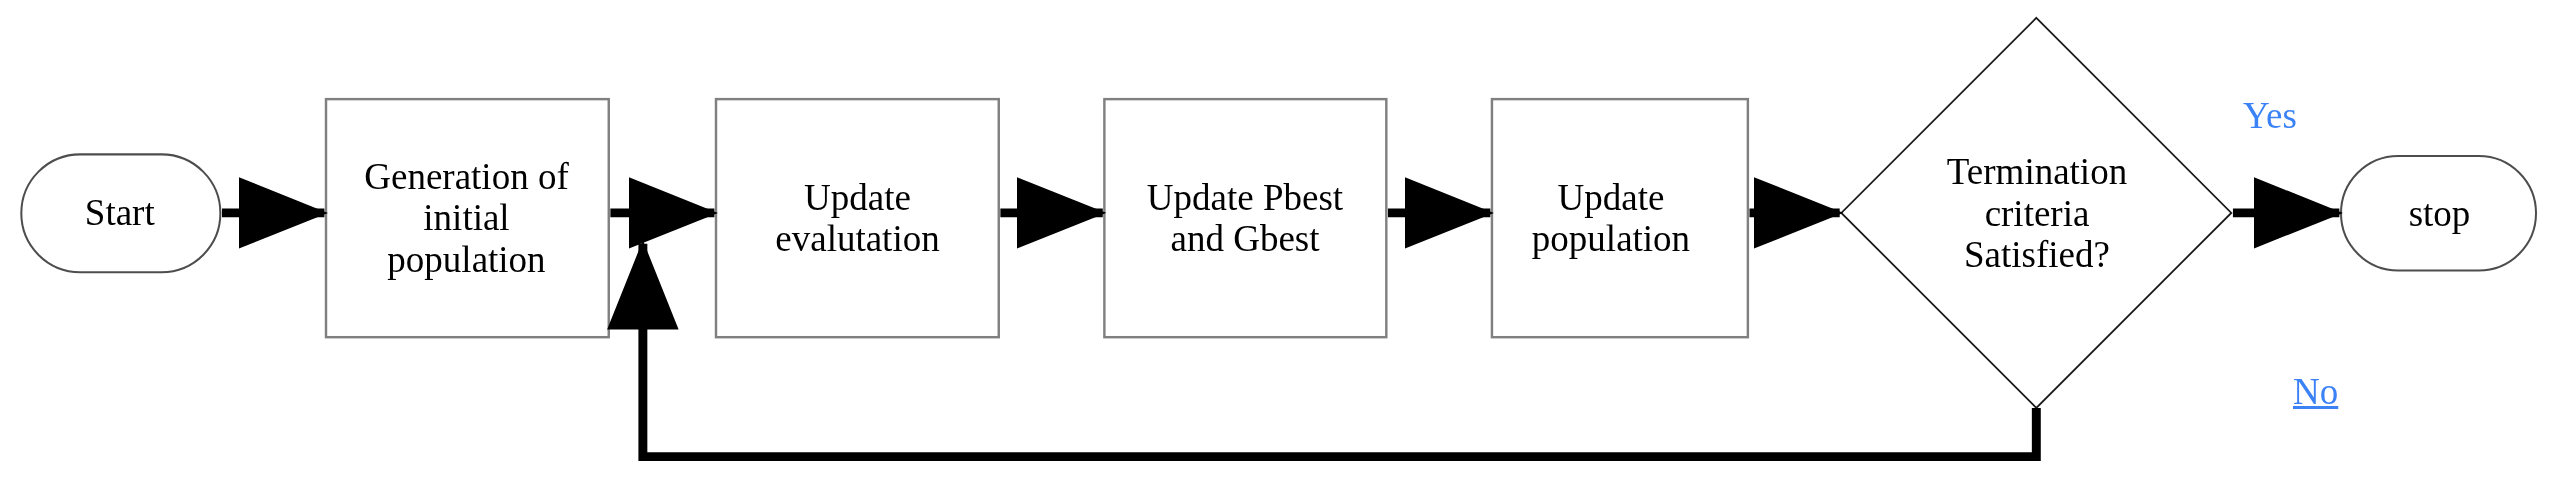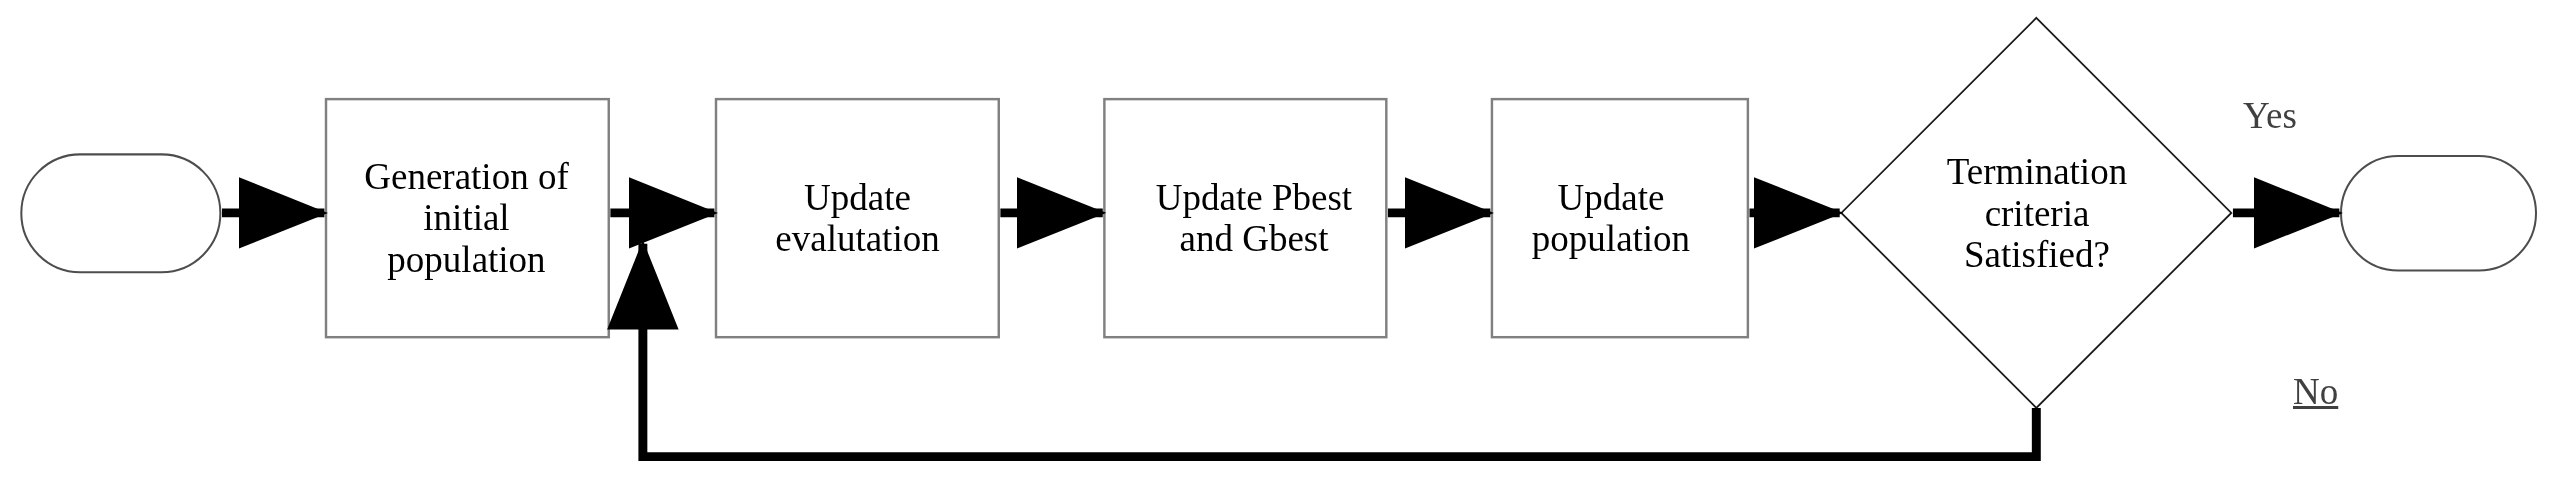--- a/index.html
+++ b/index.html
@@ -35,21 +35,21 @@
     line-height: 1.12;
     white-space: pre-line;
     pointer-events: none;
     font-family: "Liberation Serif", "DejaVu Serif", serif;
   }
   .terminator-label { font-size: 37px; }
   .process-label   { font-size: 37px; }
   .decision-label  { font-size: 37px; }
   .edge-label {
     position: absolute;
-    color: #404040;
+    color: #3b82f6;
     font-size: 37px;
     font-family: "Liberation Serif", "DejaVu Serif", serif;
   }
 </style>
 </head>
 <body>
 
 <div id="canvas">
 
   <svg id="flow-svg" viewBox="0 0 3168 608" xmlns="http://www.w3.org/2000/svg">
@@ -81,37 +81,39 @@
 
     <line x1="1707" y1="262" x2="1833" y2="262" stroke="#000000" stroke-width="11" marker-end="url(#arrowhead)"></line>
 
     <line x1="2152" y1="262" x2="2263" y2="262" stroke="#000000" stroke-width="11" marker-end="url(#arrowhead)"></line>
 
     <line x1="2747" y1="262" x2="2878" y2="262" stroke="#000000" stroke-width="11" marker-end="url(#arrowhead)"></line>
 
     <path d="M 2505 502 L 2505 562 L 790 562 L 790 300" fill="none" stroke="#000000" stroke-width="11" marker-end="url(#arrowhead)"></path>
   </svg>
 
+  <div class="node-label terminator-label" style="left:20.3px; top:154px; width:199px; height:118px;">Start</div>
 
   <div class="node-label process-label" style="left:325px; top:99px; width:283px; height:238px;">Generation of
 initial
 population</div>
 
   <div class="node-label process-label" style="left:716px; top:99px; width:283px; height:238px;">Update
 evalutation</div>
 
-  <div class="node-label process-label" style="left:1104px; top:99px; width:282px; height:238px;margin-left:9px;">Update Pbest
+  <div class="node-label process-label" style="left:1104px; top:99px; width:282px; height:238px;">Update Pbest
 and Gbest</div>
 
   <div class="node-label process-label" style="left:1492px; top:99px; width:238px; height:238px;">Update
 population</div>
 
   <div class="node-label decision-label" style="left:1858px; top:106px; width:358px; height:215px;">Termination
 criteria
 Satisfied?</div>
 
+  <div class="node-label terminator-label" style="left:2342px; top:156px; width:195px; height:115px;">stop</div>
 
   <div class="edge-label" style="left:2243px; top:94px;">Yes</div>
 
   <div class="edge-label" style="left:2293px; top:370px;text-decoration:underline;">No</div>
 
 </div>
 
 
 </body></html>

